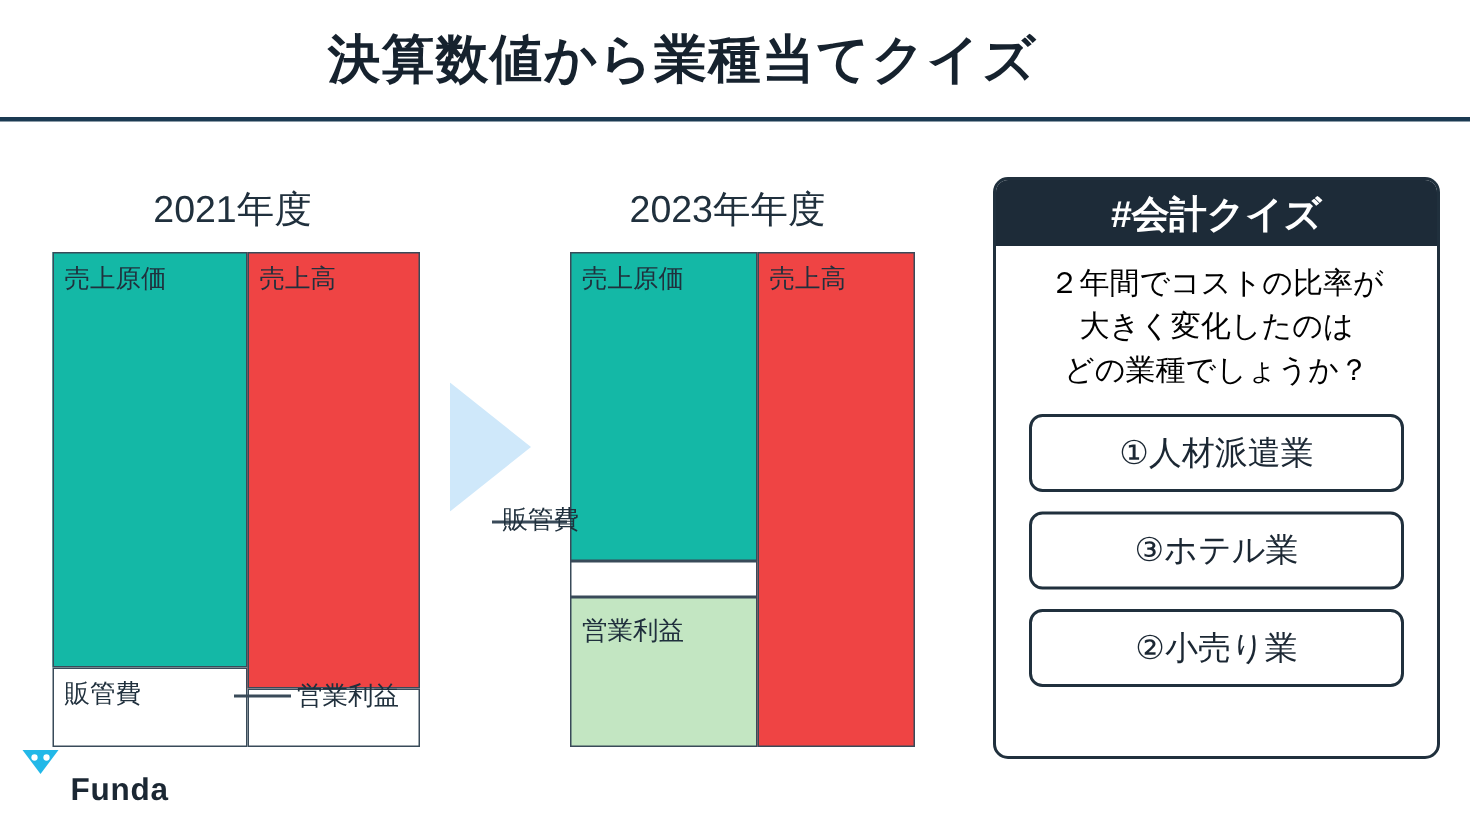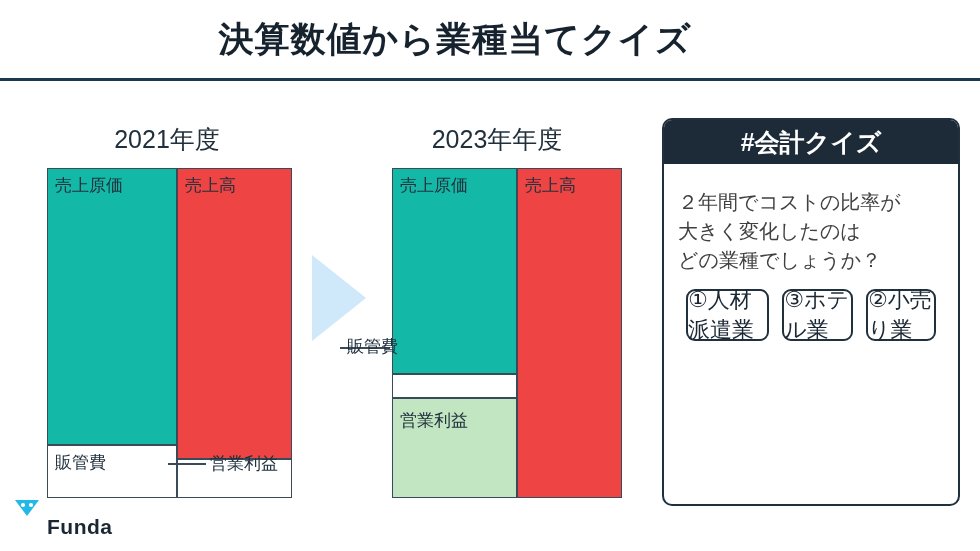--- a/index.html
+++ b/index.html
@@ -37,21 +37,21 @@
     position: absolute;
     left: 0; top: 78px;
     width: 980px;
     height: 3px;
     background: #1b3a52;
   }
 
   
   .chart-area {
     position: absolute;
-    left: 12px; top: 95px;
+    left: 0; top: 95px;
     width: 660px;
     height: 420px;
   }
 
   .panel-title {
     position: absolute;
     font-size: 25px;
     color: #20303d;
     text-align: center;
     white-space: nowrap;
@@ -122,32 +122,32 @@
     background: #1d2b38;
     color: #ffffff;
     display: flex;
     align-items: center;
     justify-content: center;
     font-size: 25px;
     font-weight: bold;
     text-align: right;
   }
   .quiz-question {
-    margin-top: 24px;
-    text-align: left;
+    margin-top: 11px;
+    text-align: center;
     font-size: 20px;
     line-height: 1.45;
-    color: #404040;
+    color: #000000;
     padding: 0 14px;
   }
   .quiz-options {
     margin-top: 14px;
     padding: 0 22px;
     display: flex;
-    flex-direction: row;
+    flex-direction: column;
     gap: 13px;
   }
   .quiz-option {
     border: 2px solid #20303d;
     border-radius: 9px;
     height: 52px;
     display: flex;
     align-items: center;
     justify-content: center;
     font-size: 22px;

